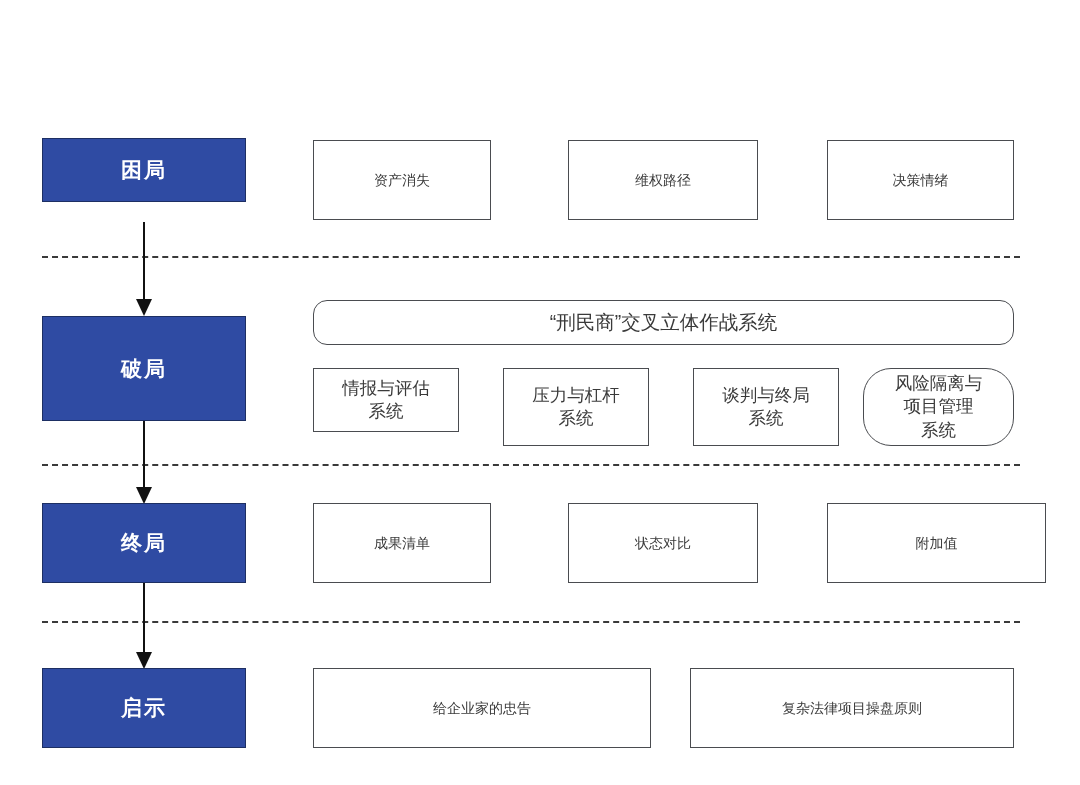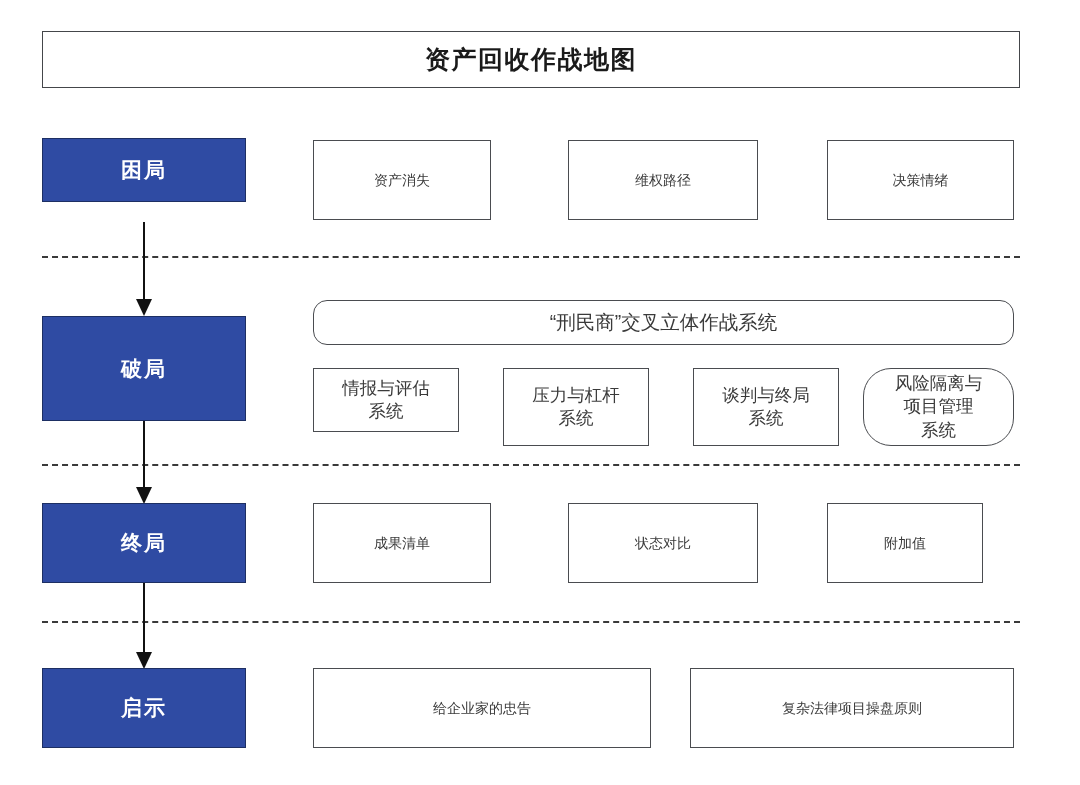--- a/index.html
+++ b/index.html
@@ -112,23 +112,20 @@
     border-left: 8.5px solid transparent;
     border-right: 8.5px solid transparent;
     border-top: 17px solid #111111;
   }
 </style>
 </head>
 <body>
 
 <div id="canvas">
 
-  <div class="title-box">
-    <span class="title-text">资产回收作战地图</span>
-  </div>
 
   <div class="stage-box" style="top:138px; height:64px;">
     <span class="stage-label">困局</span>
   </div>
 
   <div class="box" style="left:313px; top:140px; width:178px; height:80px;">
     <span class="box-text">资产消失</span>
   </div>
   <div class="box" style="left:568px; top:140px; width:190px; height:80px;">
     <span class="box-text">维权路径</span>
@@ -180,21 +177,21 @@
   <div class="stage-box" style="top:503px; height:80px;">
     <span class="stage-label">终局</span>
   </div>
 
   <div class="box" style="left:313px; top:503px; width:178px; height:80px;">
     <span class="box-text">成果清单</span>
   </div>
   <div class="box" style="left:568px; top:503px; width:190px; height:80px;">
     <span class="box-text">状态对比</span>
   </div>
-  <div class="box" style="left:827px; top:503px; width:156px; height:80px;">
+  <div class="box" style="left:827px; top:503px; width:219px; height:80px;">
     <span class="box-text">附加值</span>
   </div>
 
   <div class="divider" style="top:621px;"></div>
 
   <div class="connector" style="top:583px; height:86px;">
     <div class="shaft" style="height:72px;"></div>
     <div class="head" style="top:69px;"></div>
   </div>
 

